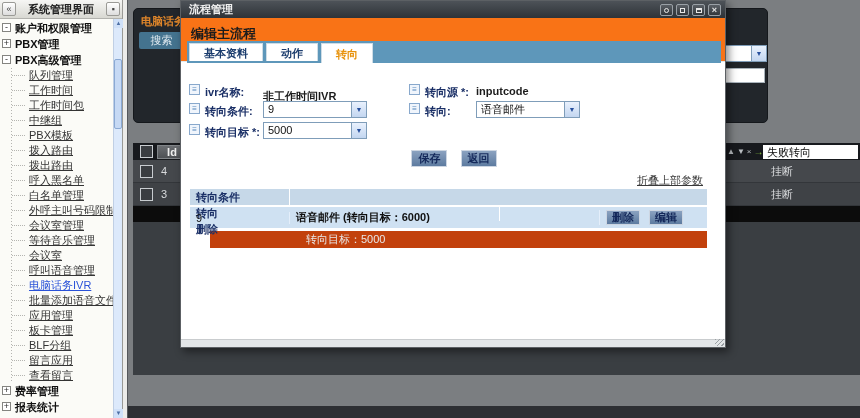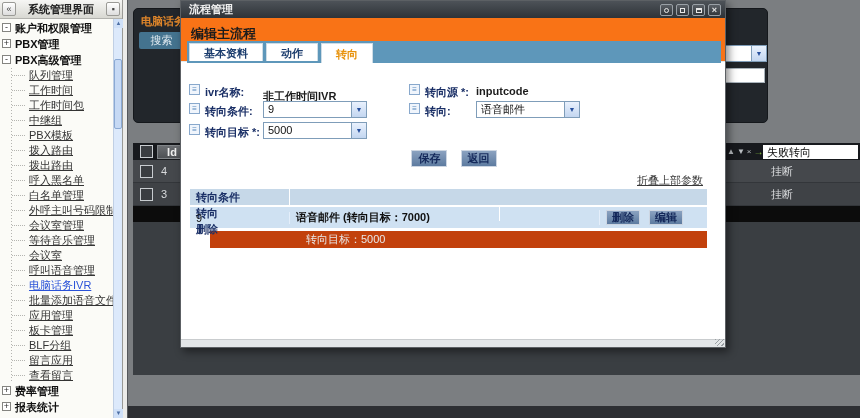--- a/index.html
+++ b/index.html
@@ -276,21 +276,21 @@
   <div class="collapse-link">折叠上部参数</div>
 
   <div class="dlg-table">
     <div class="t-head">
       <div class="c1">转向条件</div>
       <div class="c2">转向</div>
       <div class="c3">删除</div>
     </div>
     <div class="t-row">
       <div class="c1">9</div>
-      <div class="c2">语音邮件  (转向目标：7000)</div>
+      <div class="c2">语音邮件  (转向目标：6000)</div>
       <div class="c3">
         <span class="t-btn">删除</span>
         <span class="t-btn">编辑</span>
       </div>
     </div>
     <div class="t-detail">转向目标：5000</div>
   </div>
 
   <div class="dlg-footer">
     <div class="grip"></div>

